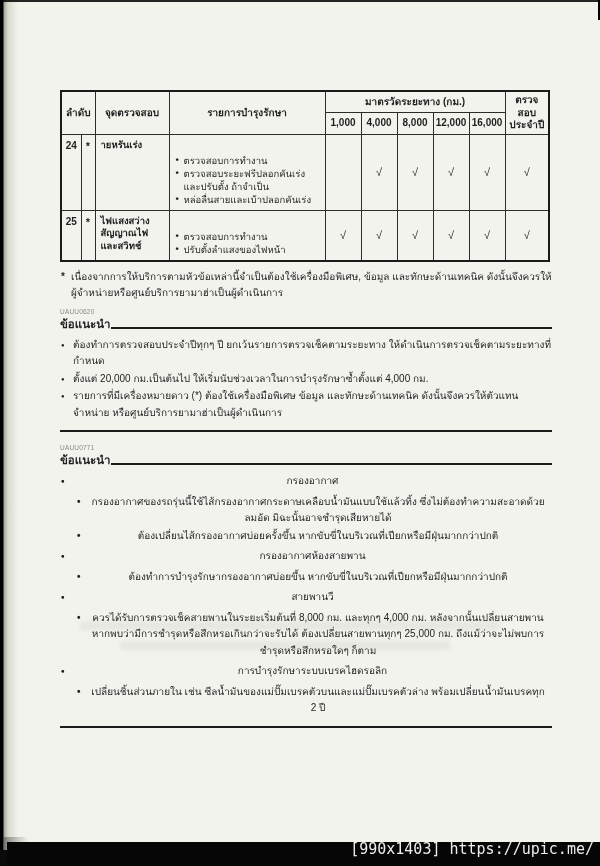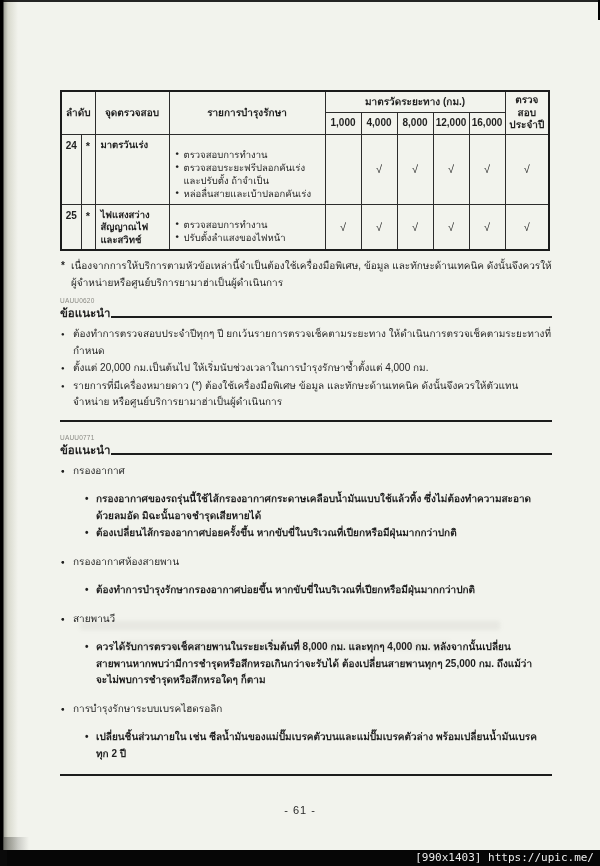--- a/index.html
+++ b/index.html
@@ -35,21 +35,21 @@
     border:2px solid #1b1b1b;background:transparent;
   }
   table.maint th,table.maint td{border:1px solid #2c2c2c;}
   table.maint th{
     font-size:10px;font-weight:bold;text-align:center;vertical-align:middle;
     padding:2px 1px;line-height:1.25;
   }
   td.num{font-size:10px;font-weight:bold;text-align:center;vertical-align:top;padding-top:5px;}
   td.star{font-size:11px;font-weight:bold;text-align:center;vertical-align:top;padding-top:5px;}
   td.point{font-size:9.5px;font-weight:bold;vertical-align:top;padding:4px 3px 2px 5px;line-height:1.35;}
-  td.items{font-size:9.5px;vertical-align:top;padding:14px 3px 2px 5px;line-height:1.32;}
+  td.items{font-size:9.5px;vertical-align:top;padding:20px 3px 2px 5px;line-height:1.32;}
   .item{position:relative;padding-left:9px;margin-bottom:1px;}
   .item::before{content:"•";position:absolute;left:1px;top:-1px;font-weight:bold;}
   td.chk{font-size:11px;text-align:center;vertical-align:middle;padding:0;}
   .annual-h div{line-height:1.25;}
 
   
   .footnote{
     margin:7px 0 0 0;font-size:10px;line-height:16.5px;
     position:relative;padding-left:11px;
   }
@@ -62,37 +62,37 @@
   .sec-title{font-weight:bold;font-size:11.5px;line-height:15px;white-space:nowrap;}
   .sec-rule{flex:1;border-bottom:2px solid #1c1c1c;margin-bottom:3px;}
 
   ul.l1{list-style:none;margin:5px 0 0 0;padding:0;}
   ul.l1>li,.group-title{
     position:relative;padding-left:13px;font-size:10px;line-height:16.5px;margin:0 0 1px 0;
   }
   ul.l1>li::before,.group-title::before{
     content:"●";position:absolute;left:1px;top:0;font-size:6px;line-height:16.5px;
   }
-  ul.l2{list-style:none;margin:12px;padding:0 0 0 13px;font-weight:bold;}
+  ul.l2{list-style:none;margin:4px;padding:0 0 0 13px;}
   ul.l2>li{position:relative;padding-left:11px;font-size:10px;line-height:16.5px;margin:0 0 1px 0;}
   ul.l2>li::before{content:"•";position:absolute;left:0;top:0;font-weight:bold;}
 
   .hrule{border-top:2.5px solid #1c1c1c;margin-top:9px;}
   .sp{margin-top:12px;}
 
   .pageno{
     position:absolute;left:0;right:0;top:804px;text-align:center;
     font-size:11px;letter-spacing:1px;color:#2a2a2a;
   }
 
   
   .bottombar{
-    position:absolute;left:7px;right:0;bottom:0;height:16px;background:#060606;
+    position:absolute;left:7px;right:0;bottom:0;height:24px;background:#060606;
     color:#ededed;font-family:"DejaVu Sans Mono","Liberation Mono",monospace;
-    font-size:11px;line-height:15px;text-align:right;padding-right:6px;box-sizing:border-box;
+    font-size:15px;line-height:15px;text-align:right;padding-right:6px;box-sizing:border-box;
   }
 </style>
 </head>
 <body>
 
 <div class="page">
   <div class="edge-left"></div>
   <div class="edge-top"></div>
   <div class="edge-right-top"></div>
   <div class="corner-smudge"></div>
@@ -130,21 +130,21 @@
           <th>4,000</th>
           <th>8,000</th>
           <th>12,000</th>
           <th>16,000</th>
         </tr>
       </thead>
       <tbody>
         <tr>
           <td class="num">24</td>
           <td class="star">*</td>
-          <td class="point">มาตรวันเร่ง</td>
+          <td class="point">ายหรันเร่ง</td>
           <td class="items">
             <div class="item">ตรวจสอบการทำงาน</div>
             <div class="item">ตรวจสอบระยะฟรีปลอกคันเร่ง และปรับตั้ง ถ้าจำเป็น</div>
             <div class="item">หล่อลื่นสายและเบ้าปลอกคันเร่ง</div>
           </td>
           <td class="chk"></td>
           <td class="chk">√</td>
           <td class="chk">√</td>
           <td class="chk">√</td>
           <td class="chk">√</td>
@@ -185,21 +185,21 @@
     </ul>
 
     <div class="hrule"></div>
 
     <div class="code sp">UAUU0771</div>
     <div class="sec-head">
       <span class="sec-title">ข้อแนะนำ</span>
       <span class="sec-rule"></span>
     </div>
 
-    <ul class="l1" style="margin-bottom:0;">
+    <ul class="l1" style="margin-bottom:0;text-align:center;">
       <li style="list-style:none;padding-left:0;">
         <div class="group-title">กรองอากาศ</div>
         <ul class="l2">
           <li>กรองอากาศของรถรุ่นนี้ใช้ไส้กรองอากาศกระดาษเคลือบน้ำมันแบบใช้แล้วทิ้ง ซึ่งไม่ต้องทำความสะอาดด้วยลมอัด มิฉะนั้นอาจชำรุดเสียหายได้</li>
           <li>ต้องเปลี่ยนไส้กรองอากาศบ่อยครั้งขึ้น หากขับขี่ในบริเวณที่เปียกหรือมีฝุ่นมากกว่าปกติ</li>
         </ul>
       </li>
       <li style="list-style:none;padding-left:0;">
         <div class="group-title">กรองอากาศห้องสายพาน</div>
         <ul class="l2">
@@ -216,18 +216,17 @@
         <div class="group-title">การบำรุงรักษาระบบเบรคไฮดรอลิก</div>
         <ul class="l2">
           <li>เปลี่ยนชิ้นส่วนภายใน เช่น ซีลน้ำมันของแม่ปั๊มเบรคตัวบนและแม่ปั๊มเบรคตัวล่าง พร้อมเปลี่ยนน้ำมันเบรคทุก 2 ปี</li>
         </ul>
       </li>
     </ul>
 
     <div class="hrule"></div>
   </div>
 
-  <div class="pageno">- 61 -</div>
 </div>
 
 <div class="bottombar">
   <span>[990x1403] https://upic.me/</span>
 </div>
 
 </body></html>

